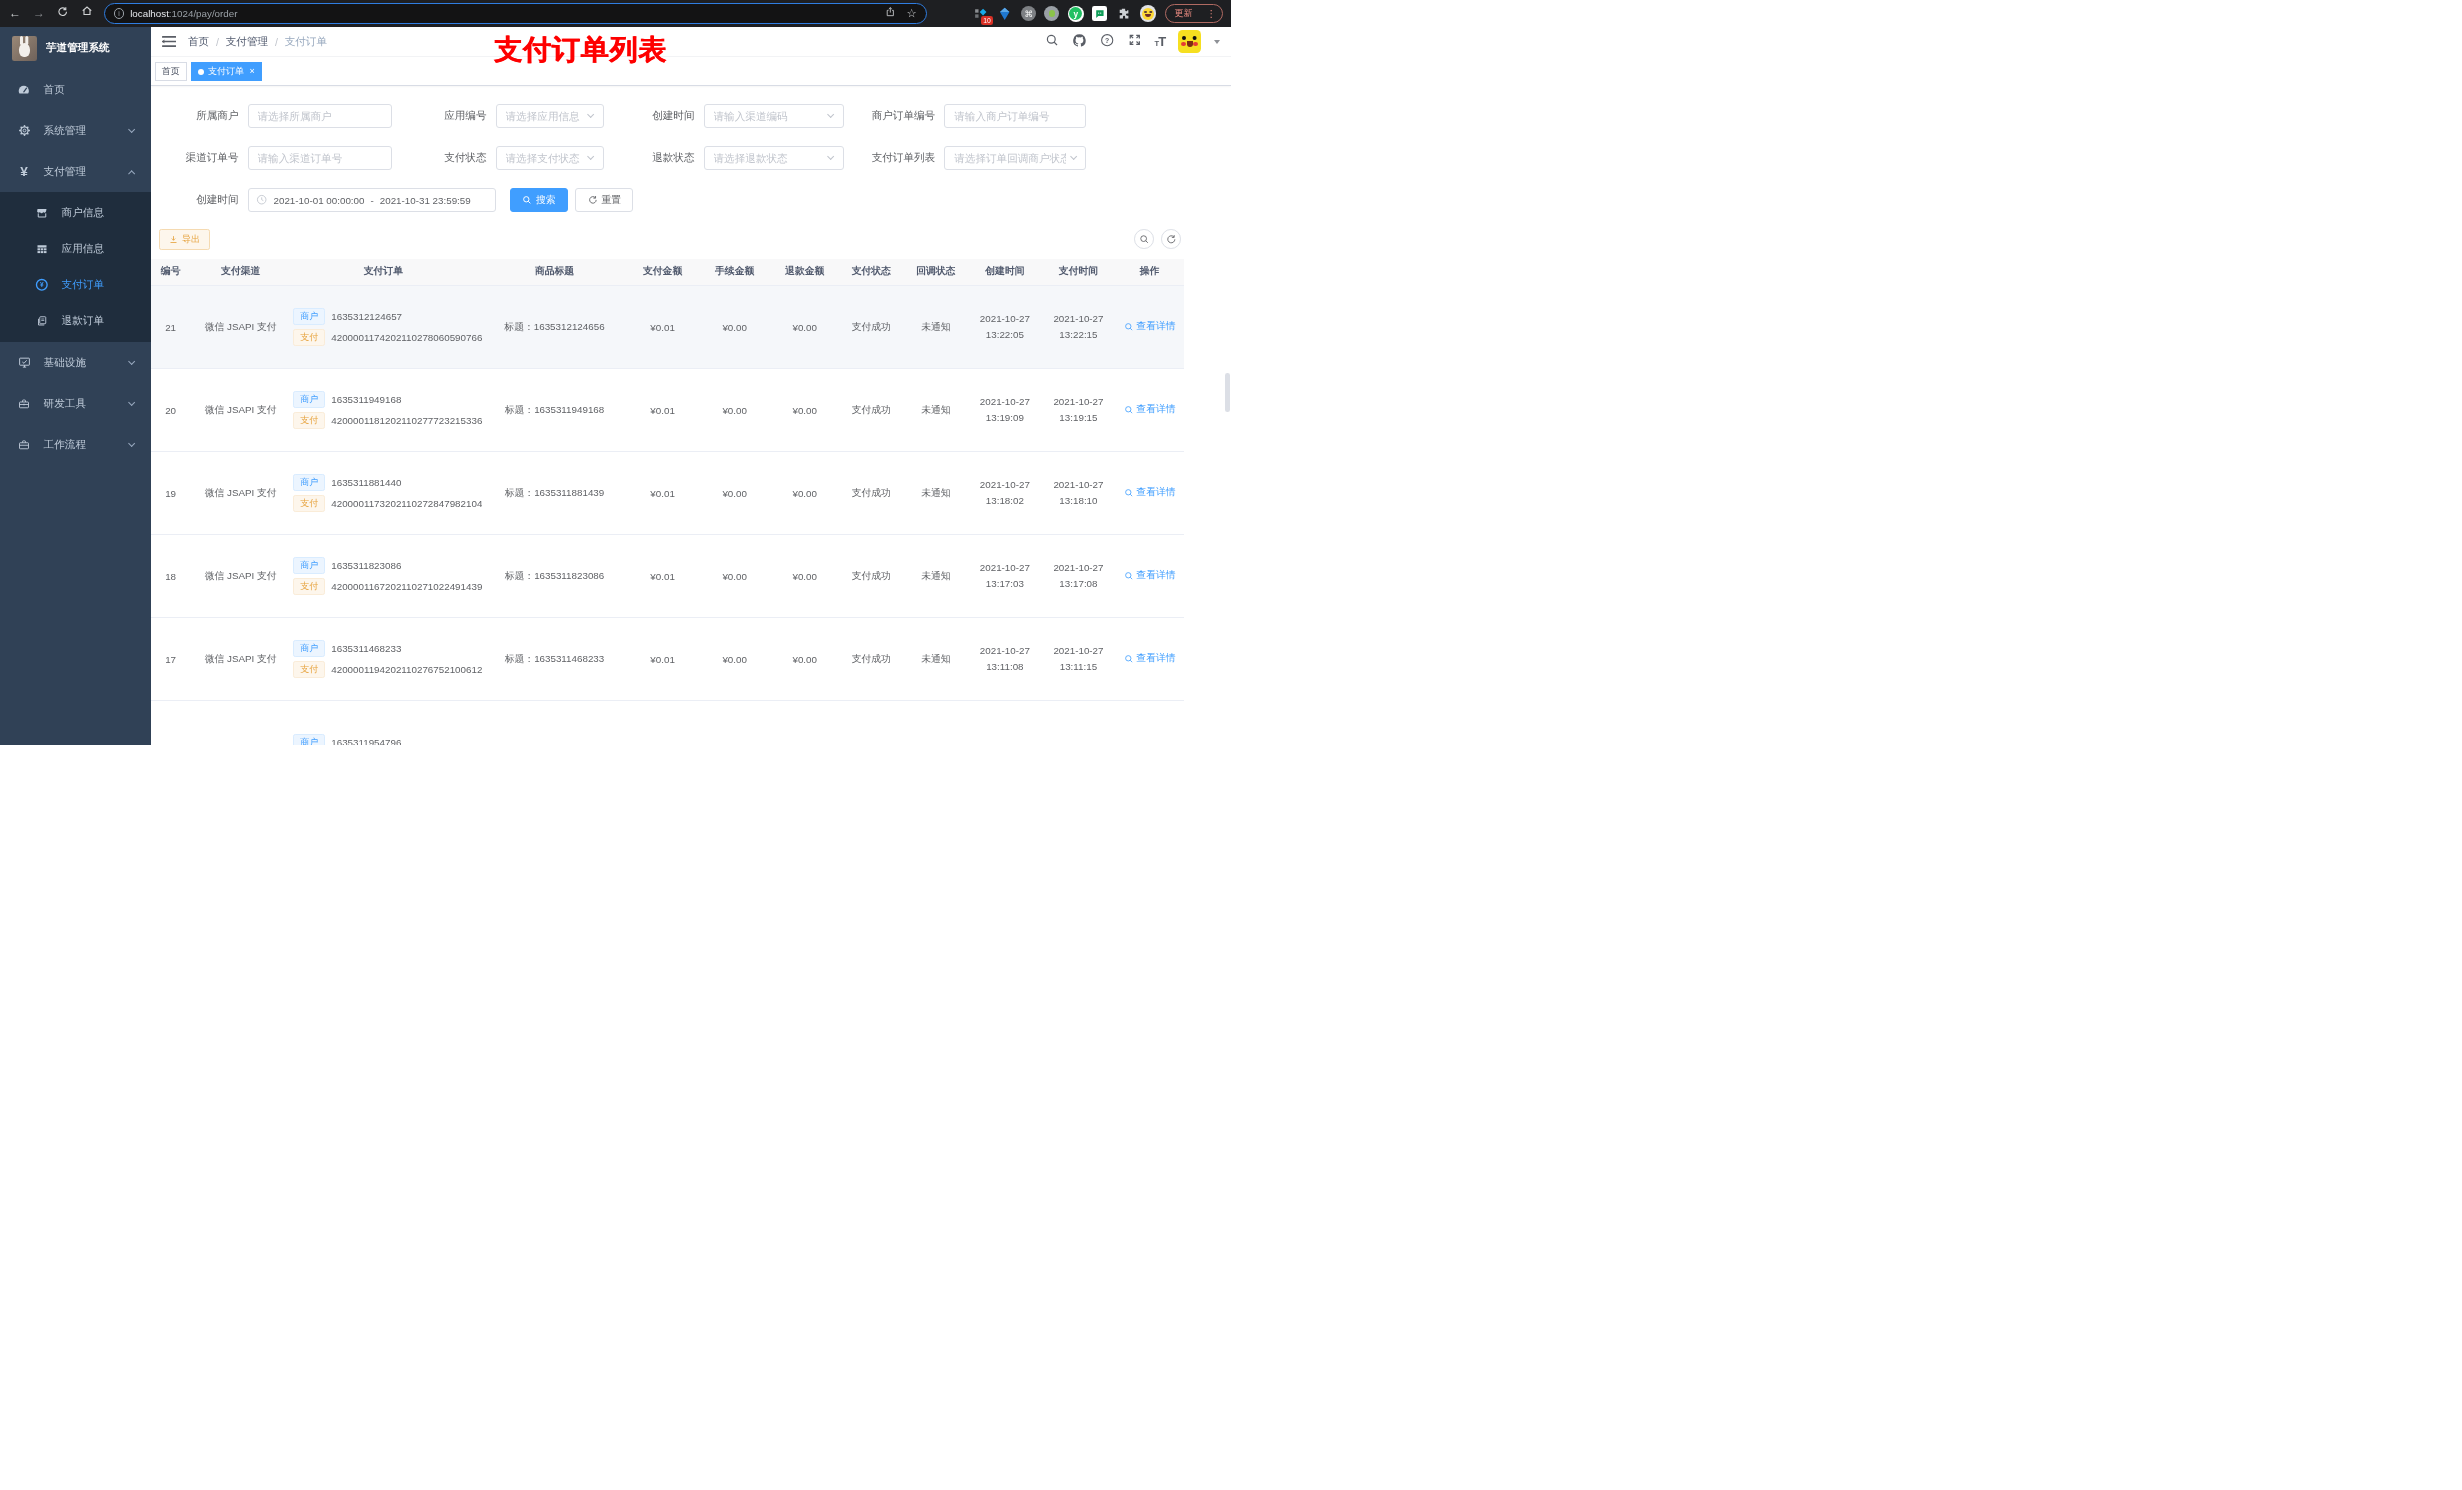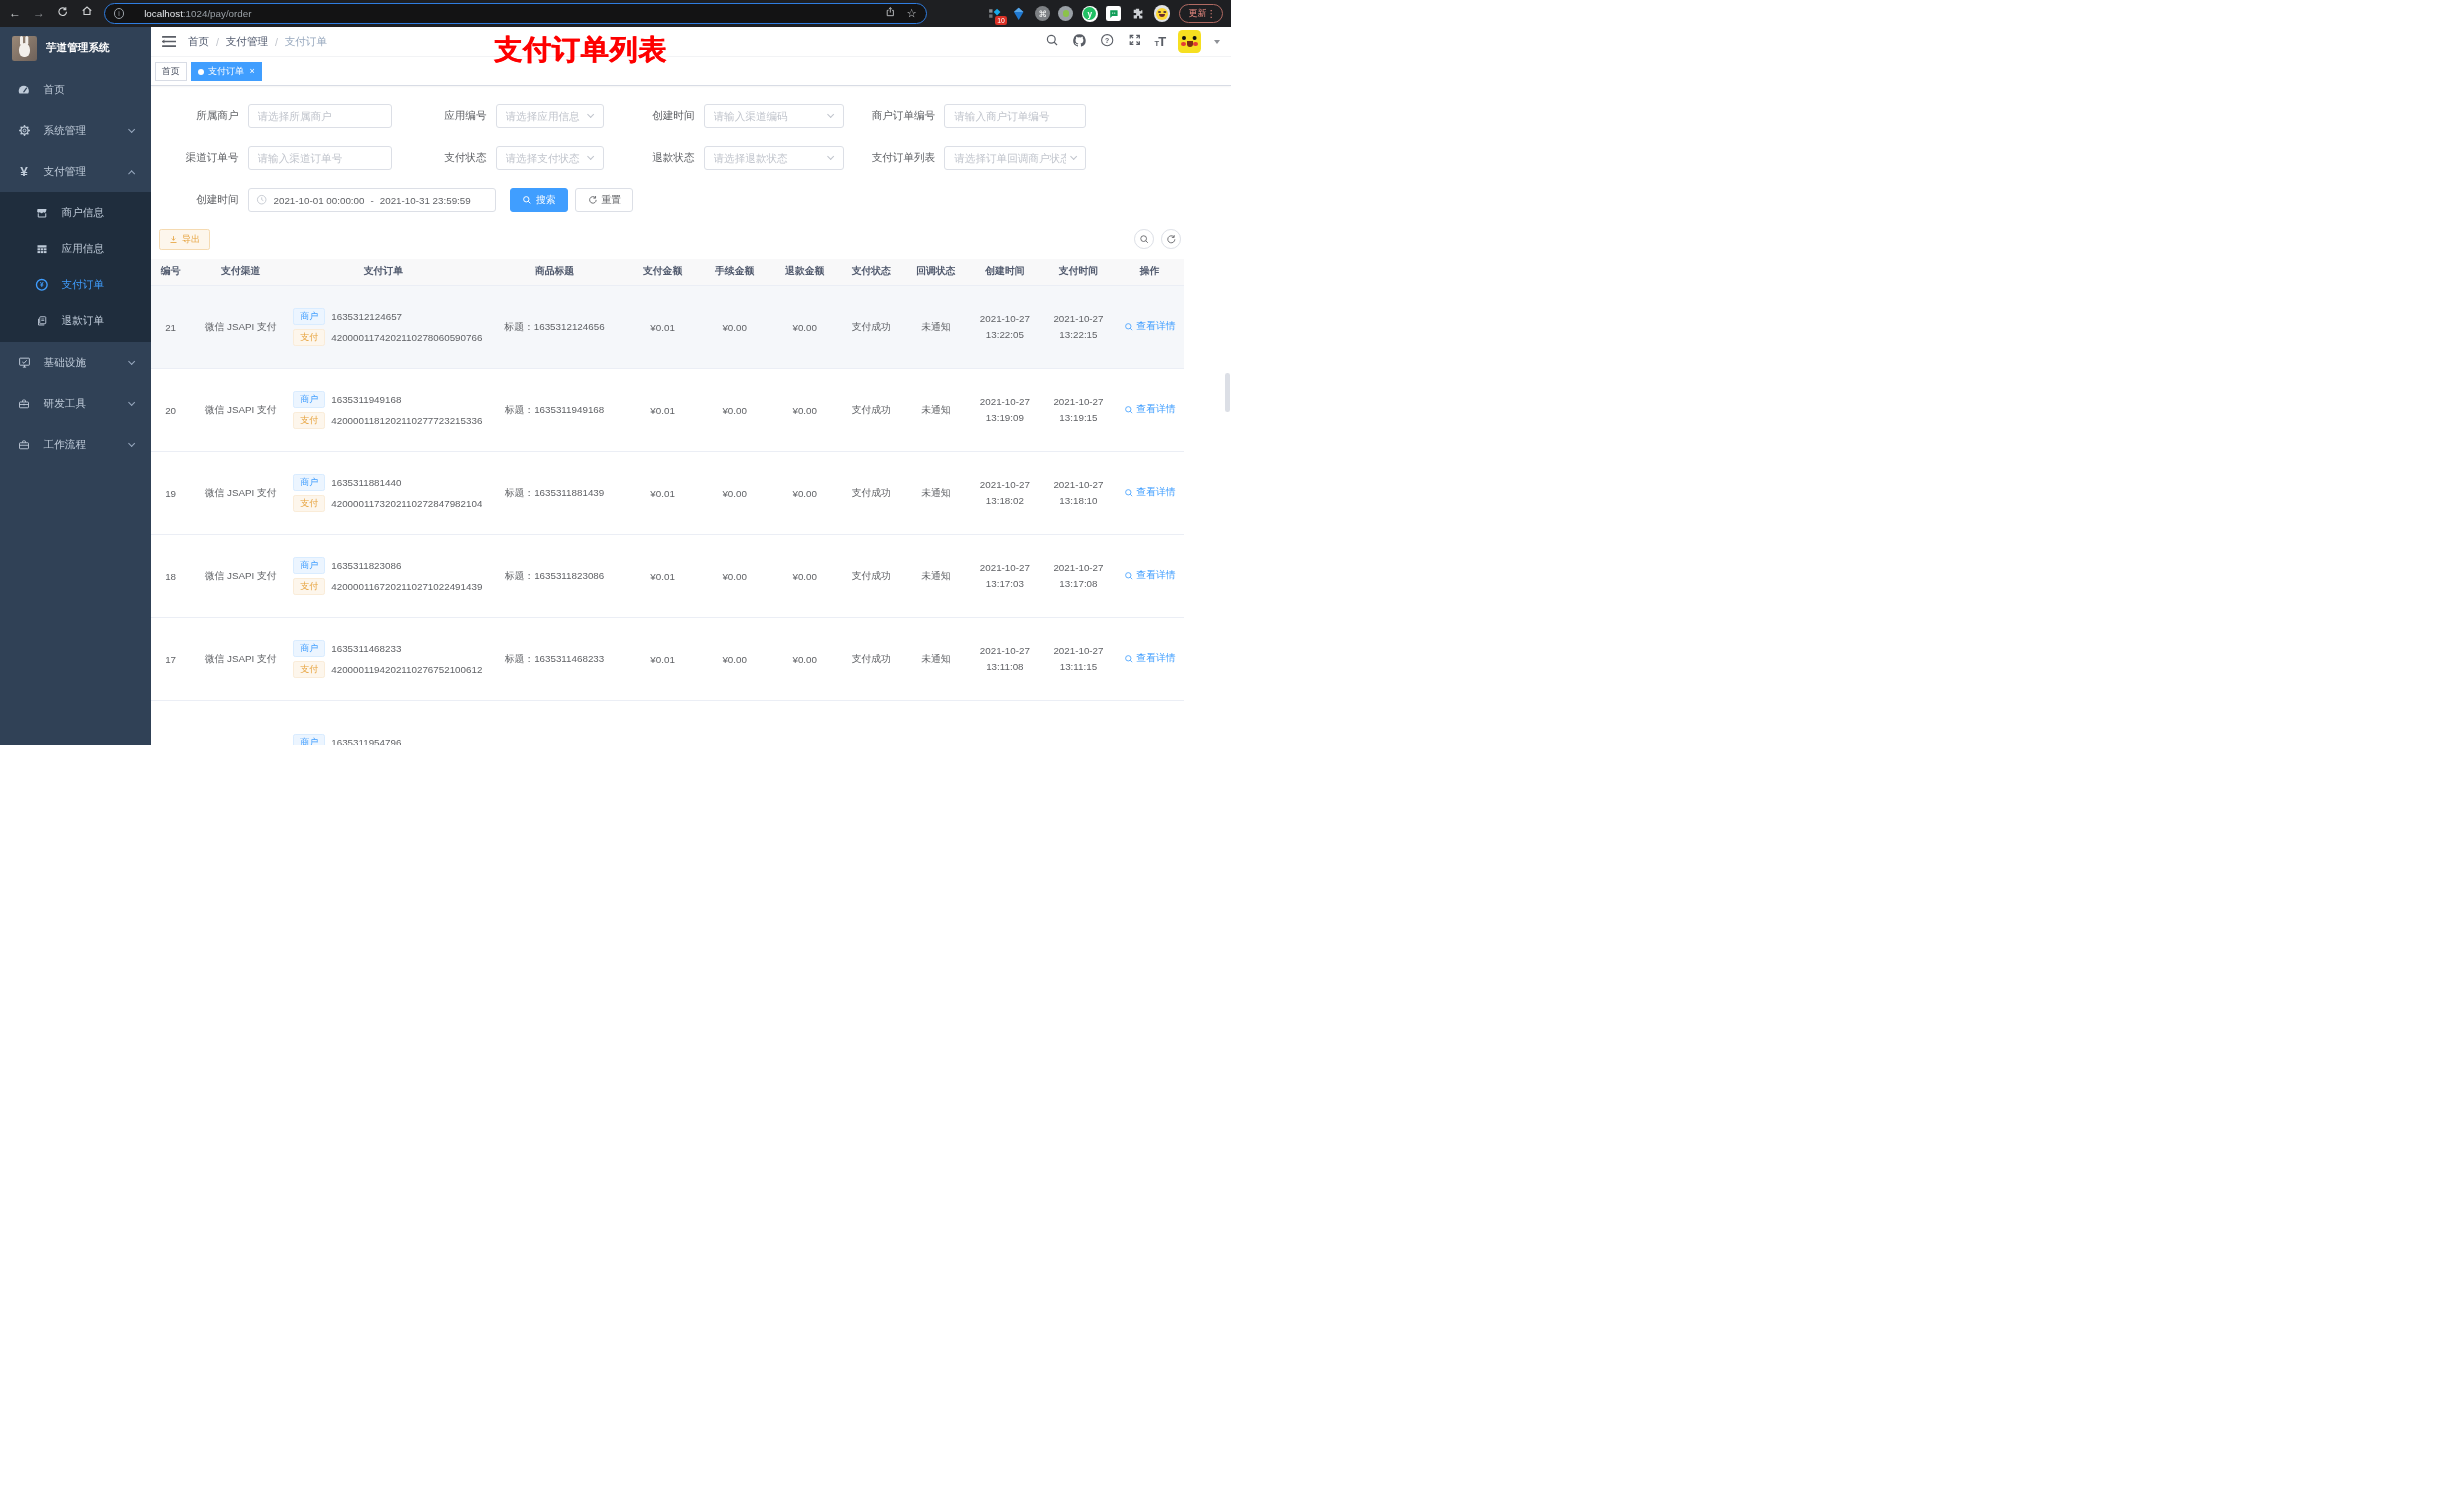--- a/index.html
+++ b/index.html
@@ -7,21 +7,21 @@
   body {
     width:1231px; height:745px; position:relative; overflow:hidden;
     background:#fff; font-family:"Liberation Sans","DejaVu Sans",sans-serif;
   }
   
   .chrome { position:absolute; top:0; left:0; right:0; height:27px; background:#1e1f22;
     display:flex; align-items:center; padding:0 7.6px; gap:9px; z-index:60; }
   .nav-ic { color:#cfd1d3; font-size:12px; width:15px; text-align:center; cursor:pointer; line-height:27px;}
   .nav-ic.dim { color:#8a8d90; }
   .url-pill { width:823px; height:21px; background:#131314; border:1.5px solid #2f7de1; border-radius:11.4px;
-    display:flex; align-items:center; padding:0 9px; gap:20px; }
+    display:flex; align-items:center; padding:0 9px; gap:6px; }
   .info-ic { width:10.6px; height:10.6px; border:1.1px solid #9aa0a6; border-radius:50%; color:#9aa0a6;
     font-size:6.8px; display:flex; align-items:center; justify-content:center; flex:0 0 auto; }
   .url-text { font-size:9.8px; color:#e8eaed; white-space:nowrap; }
   .url-dim { color:#9aa0a6; }
   .pill-right { margin-left:auto; display:flex; align-items:center; gap:10.6px; color:#c6c8ca; }
   .ext-zone { margin-left:auto; display:flex; align-items:center; gap:8.3px; }
   .ext { width:16px; height:16px; position:relative; display:flex; align-items:center; justify-content:center; cursor:pointer;}
   .badge { position:absolute; right:-4.5px; bottom:-3.8px; background:#d93025; color:#fff; font-size:6.8px;
     padding:0 2.3px; border-radius:2.3px; line-height:9px; }
   .circle-grey { width:15px; height:15px; border-radius:50%; background:#7d8084; color:#fff; font-size:8.3px;
@@ -32,21 +32,21 @@
   .circle-y i { width:13px; height:13px; border-radius:50%; background:#21c063; color:#fff; font-size:8.3px; font-weight:bold;
     display:flex; align-items:center; justify-content:center; font-style:normal;}
   .chat-sq { width:15px; height:15px; border-radius:2.3px; background:#fff; display:flex; align-items:center; justify-content:center;}
   .emoji-av { width:16.7px; height:16.7px; border-radius:50%; background:#dfe1e5; display:flex; align-items:center; justify-content:center;}
   .emoji-face { width:12px; height:12px; border-radius:50%; background:#fdd835; position:relative;}
   .emoji-face:before { content:""; position:absolute; top:3px; left:2.3px; width:2.3px; height:2.3px; border-radius:50%;
     background:#5d4037; box-shadow:5.3px 0 0 #5d4037; }
   .emoji-face:after { content:""; position:absolute; left:3px; top:6px; width:6px; height:3.8px;
     border-radius:0 0 6px 6px; background:#6d2c2a; }
   .update-pill { border:1.1px solid #b06a62; border-radius:9.8px; color:#ef8e84; font-size:9px;
-    padding:2.3px 6px 2.3px 9px; display:flex; align-items:center; gap:0; cursor:pointer; }
+    padding:2.3px 6px 2.3px 9px; display:flex; align-items:center; gap:14px; cursor:pointer; }
   .kebab { font-size:9.8px; }
   
   .sidebar { position:absolute; left:0; top:27px; width:151px; bottom:0; background:#304156; z-index:40;}
   .logo-row { height:42px; display:flex; align-items:center; padding-left:12px; gap:9px; }
   .logo-img { width:25px; height:25px; border-radius:2.3px; background:linear-gradient(135deg,#9a8877,#6f625a);
     position:relative; overflow:hidden; flex:0 0 auto;}
   .logo-img:before { content:""; position:absolute; left:6.8px; top:7.6px; width:11.4px; height:13.6px;
     border-radius:50% 50% 45% 45%; background:#f2efeb; }
   .logo-img:after { content:""; position:absolute; left:8.3px; top:0.8px; width:3px; height:8.3px; border-radius:2.3px;
     background:#f2efeb; box-shadow:5.3px 0 0 #f2efeb; }

